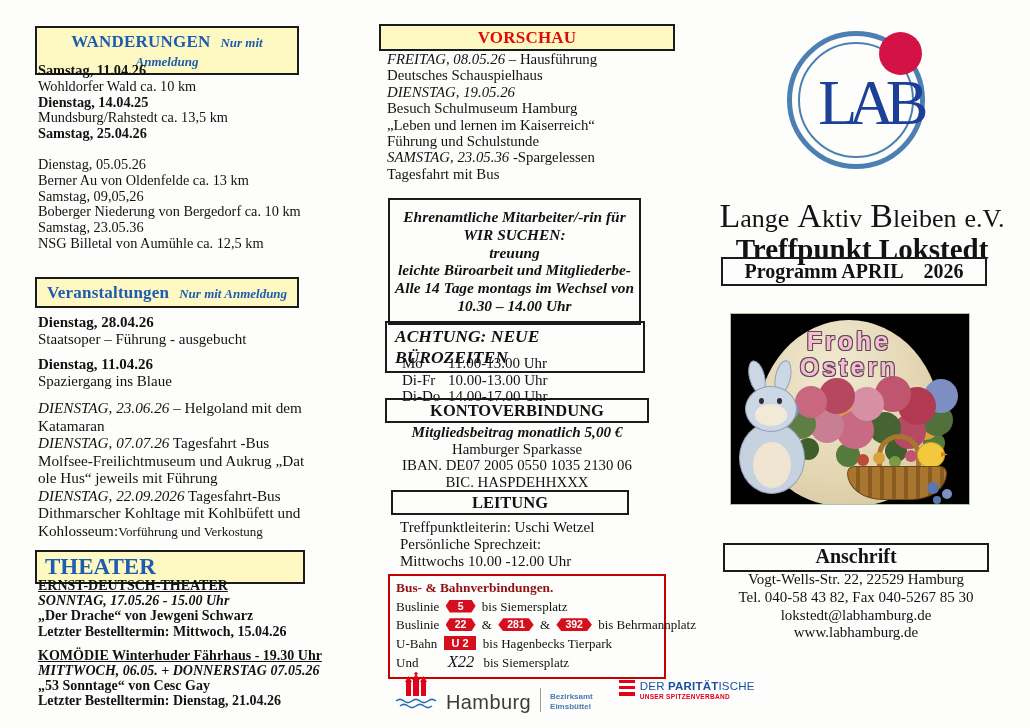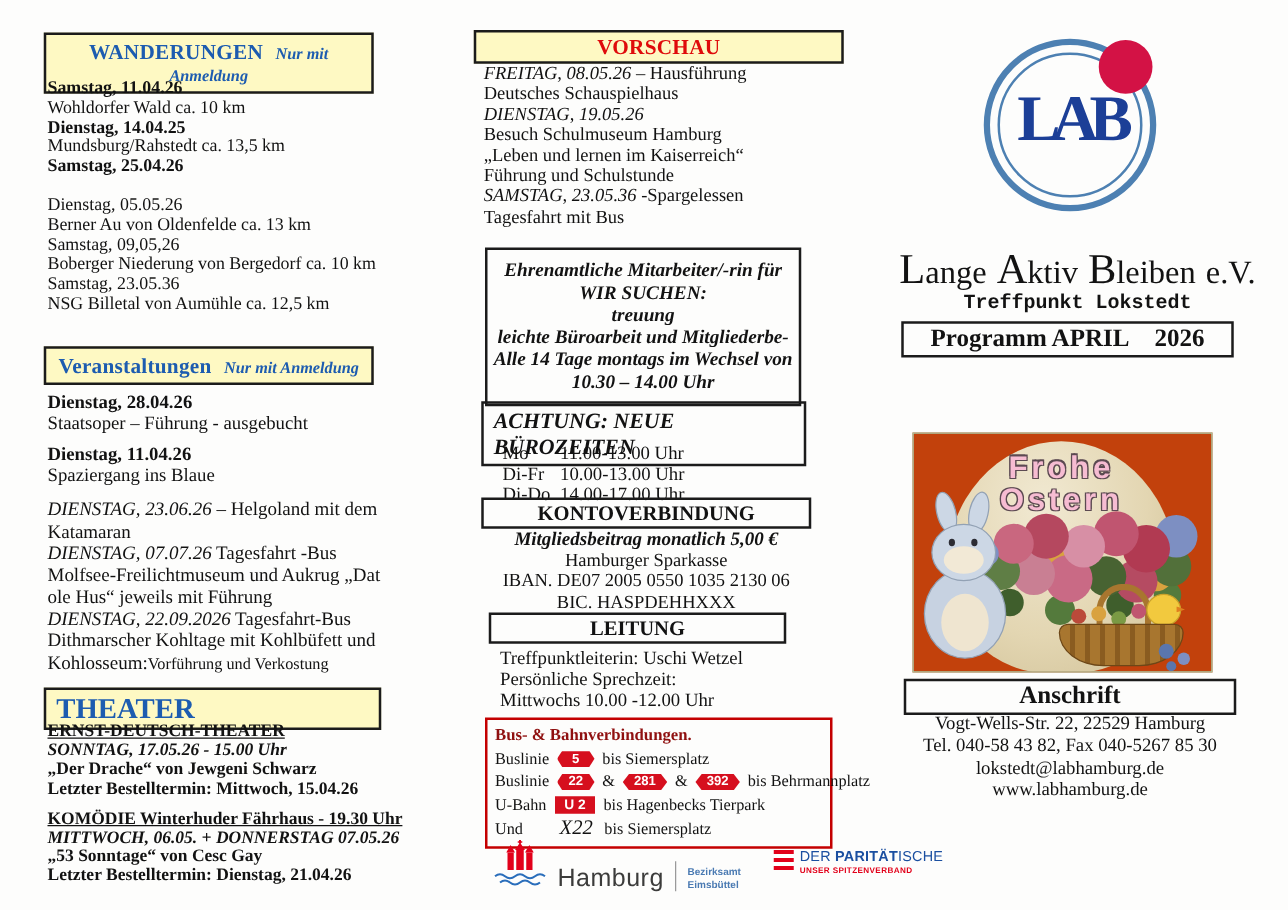--- a/index.html
+++ b/index.html
@@ -83,38 +83,38 @@
     background:linear-gradient(#e2001a 18%, #fff 18%, #fff 38%, #e2001a 38%, #e2001a 58%, #fff 58%, #fff 78%, #e2001a 78%); }
   .par-line1 { font-size:11.5px; color:#1b4fa0; letter-spacing:.2px; }
   .par-line1 .bold { font-weight:bold; }
   .par-line2 { font-size:6.5px; color:#e2001a; font-weight:bold; letter-spacing:.3px; margin-top:1px; }
 
   
   .lab-logo { width:150px; height:150px; }
   .ring-o { position:absolute; left:1px; top:1px; width:138px; height:138px; border:5px solid #4d80b2; border-radius:50%; }
   .ring-i { position:absolute; left:12px; top:12px; width:116px; height:116px; border:2.5px solid #4d80b2; border-radius:50%; }
   .lab-txt {
-    position:absolute; left:0; top:36px; width:146px; text-align:center;
-    font-weight:bold; font-size:52px; color:#1c3f97; letter-spacing:-0.14em; padding-right:0.1em;
+    position:absolute; left:13px; top:36px; width:146px; text-align:center;
+    font-weight:normal; font-size:64px; color:#1c3f97; letter-spacing:-0.14em; padding-right:0.1em;
   }
   .red-dot { position:absolute; left:93px; top:2px; width:43px; height:43px; border-radius:50%; background:#d31245; }
 
   .org-title { width:330px; text-align:center; white-space:nowrap; }
   .org-title .big { font-size:34px; }
   .org-title .rest { font-size:26px; }
   .org-title .word { margin-right:8px; }
-  .org-sub { width:330px; text-align:center; font-weight:bold; font-size:16px;font-family:Liberation Mono, monospace; }
+  .org-sub { width:330px; text-align:center; font-weight:bold; font-size:29px; }
   .program-box {
     width:266px; height:29px; border:2px solid #1b1b1b;
     display:flex; justify-content:center; align-items:center; gap:20px;
     font-weight:bold; font-size:20px;
   }
 
   
-  .easter { width:240px; height:192px; background:#c2410c; border:1px solid #aac8a2; overflow:hidden;margin-top:33px; }
+  .easter { width:240px; height:192px; background:#000000; border:1px solid #aac8a2; overflow:hidden; }
   .egg { position:absolute; left:26px; top:6px; width:184px; height:186px;
     border-radius:50% 50% 46% 46% / 56% 56% 44% 44%;
     background:radial-gradient(ellipse at 42% 28%, #f1e9d2 0%, #e3d6b2 55%, #cdbd92 100%); }
   .greet { position:absolute; left:30px; top:14px; width:176px; text-align:center;
     font-family:"Liberation Sans", sans-serif; font-weight:bold; font-size:25px; line-height:26px;
     letter-spacing:3px; color:#f6bcd2;
     text-shadow:1px 1px 0 #5c4a52, -1px 1px 0 #5c4a52, 1px -1px 0 #5c4a52, -1px -1px 0 #5c4a52; }
   .flowers { position:absolute; left:48px; top:86px; width:20px; height:20px; border-radius:50%; background:#7d8fc2;
     box-shadow: 22px -8px 0 6px #c9677f, 48px -14px 0 8px #b5485f, 78px -6px 0 7px #d78fa5,
       104px -16px 0 8px #c05570, 128px -4px 0 9px #b13a52, 152px -14px 0 7px #7d8fc2,

